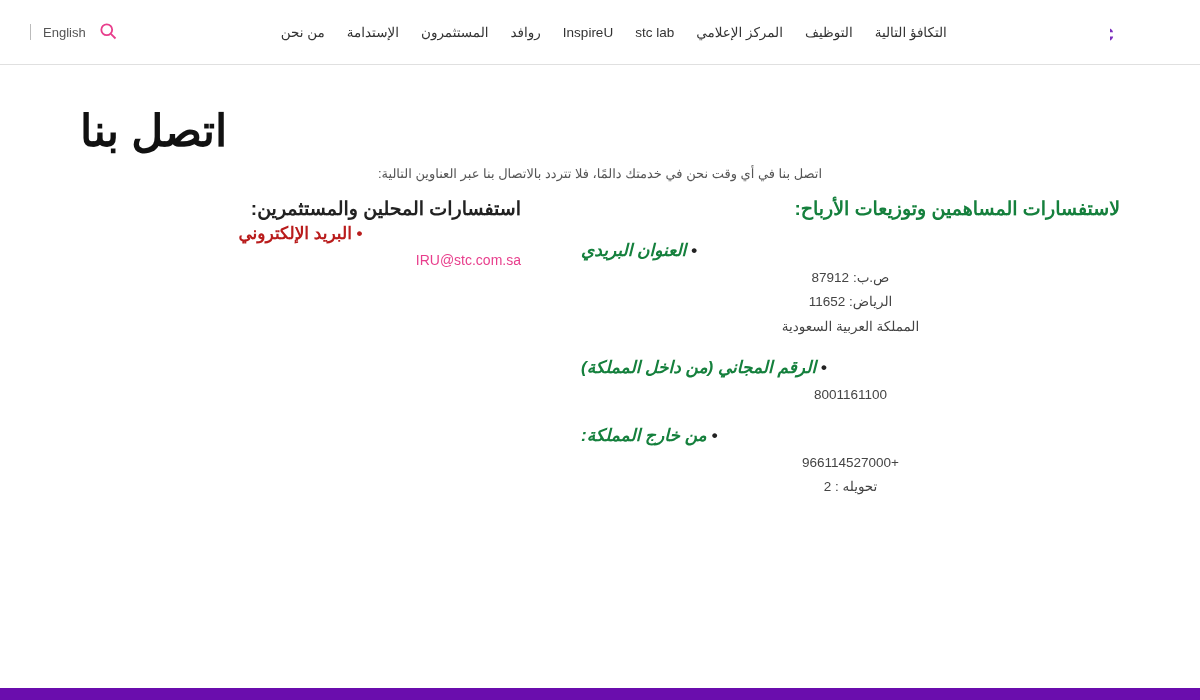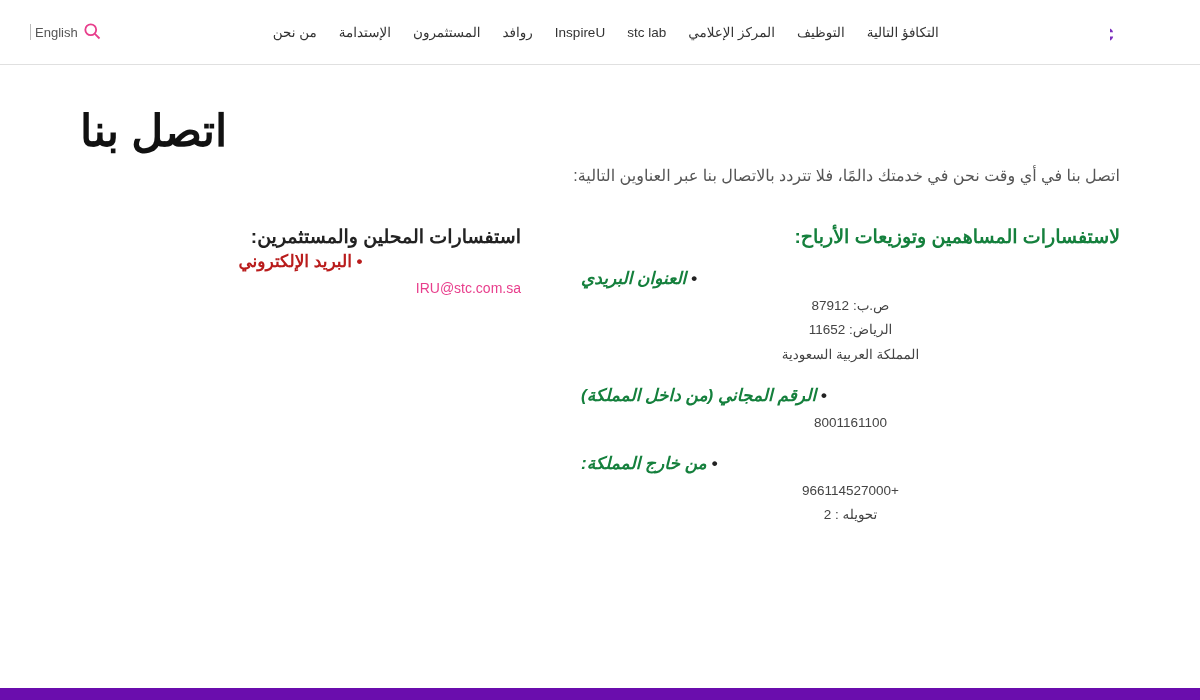--- a/index.html
+++ b/index.html
@@ -37,21 +37,21 @@
     }
     .nav-item {
       font-size: 13.5px;
       color: #333;
       cursor: pointer;
       white-space: nowrap;
     }
     .navbar-left {
       display: flex;
       align-items: center;
-      gap: 4px;
+      gap: 12px;
     }
     .lang-text {
       font-size: 13px;
       color: #555;
       cursor: pointer;
     }
     .divider-v {
       width: 1px;
       height: 16px;
       background: #bbb;
@@ -77,23 +77,24 @@
     
     .page-title {
       text-align: left;
       font-size: 44px;
       font-weight: 900;
       color: #111;
       margin-bottom: 10px;
       letter-spacing: -1px;
     }
     .page-subtitle {
-      font-size: 16px;
+      text-align: center;
+      font-size: 13px;
       color: #555;
-      margin-bottom: 40px;
+      margin-bottom: 16px;
       direction: rtl;
     }
 
     
     .contact-columns {
       display: flex;
       gap: 60px;
       direction: rtl;
     }
     .col-right {

